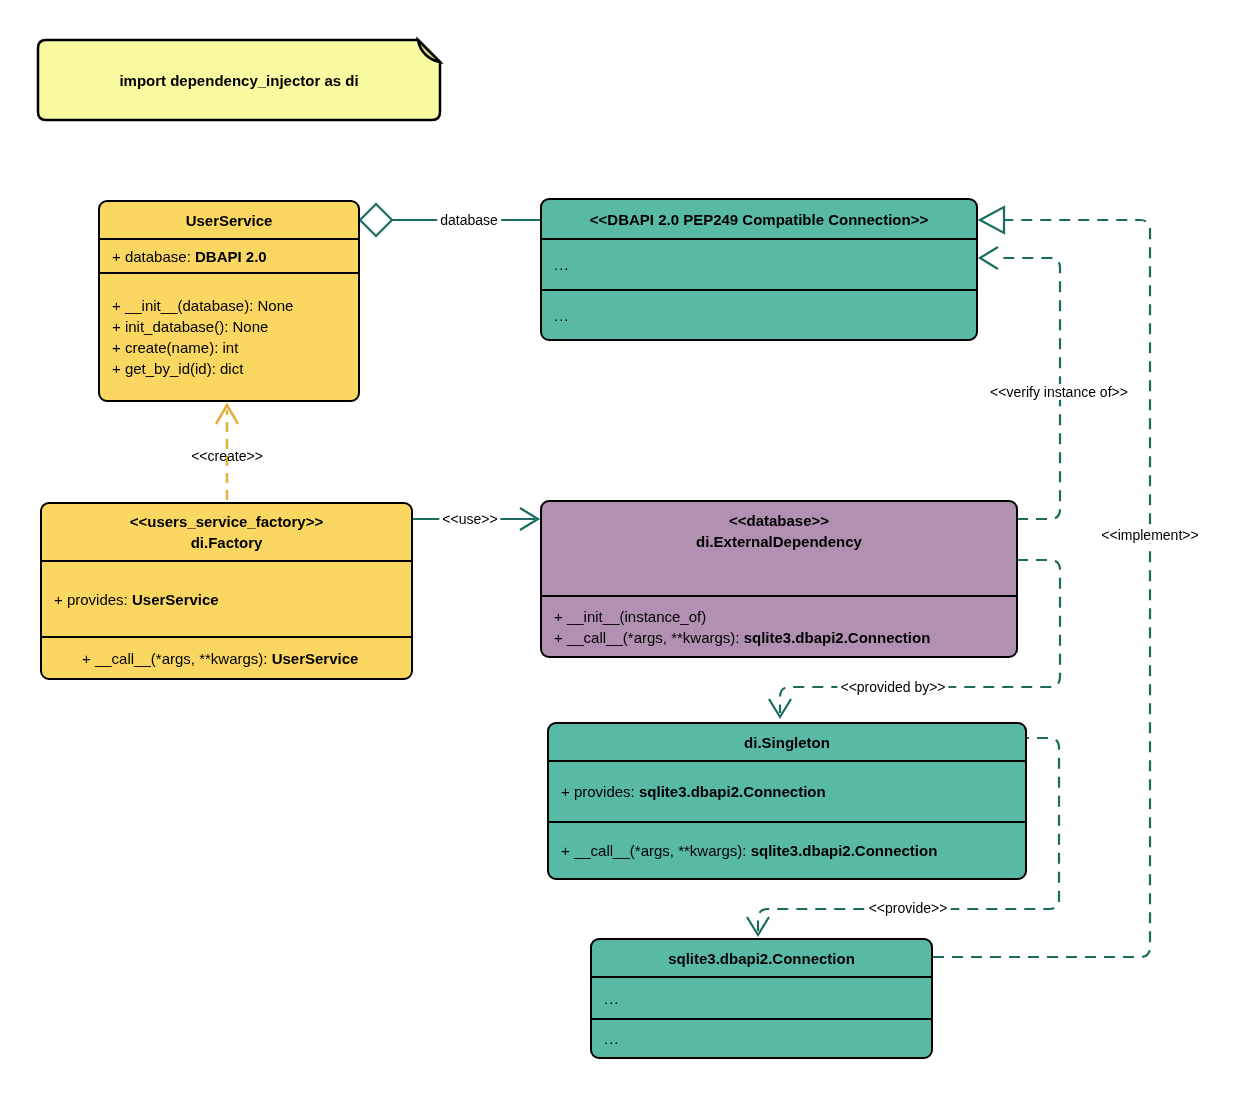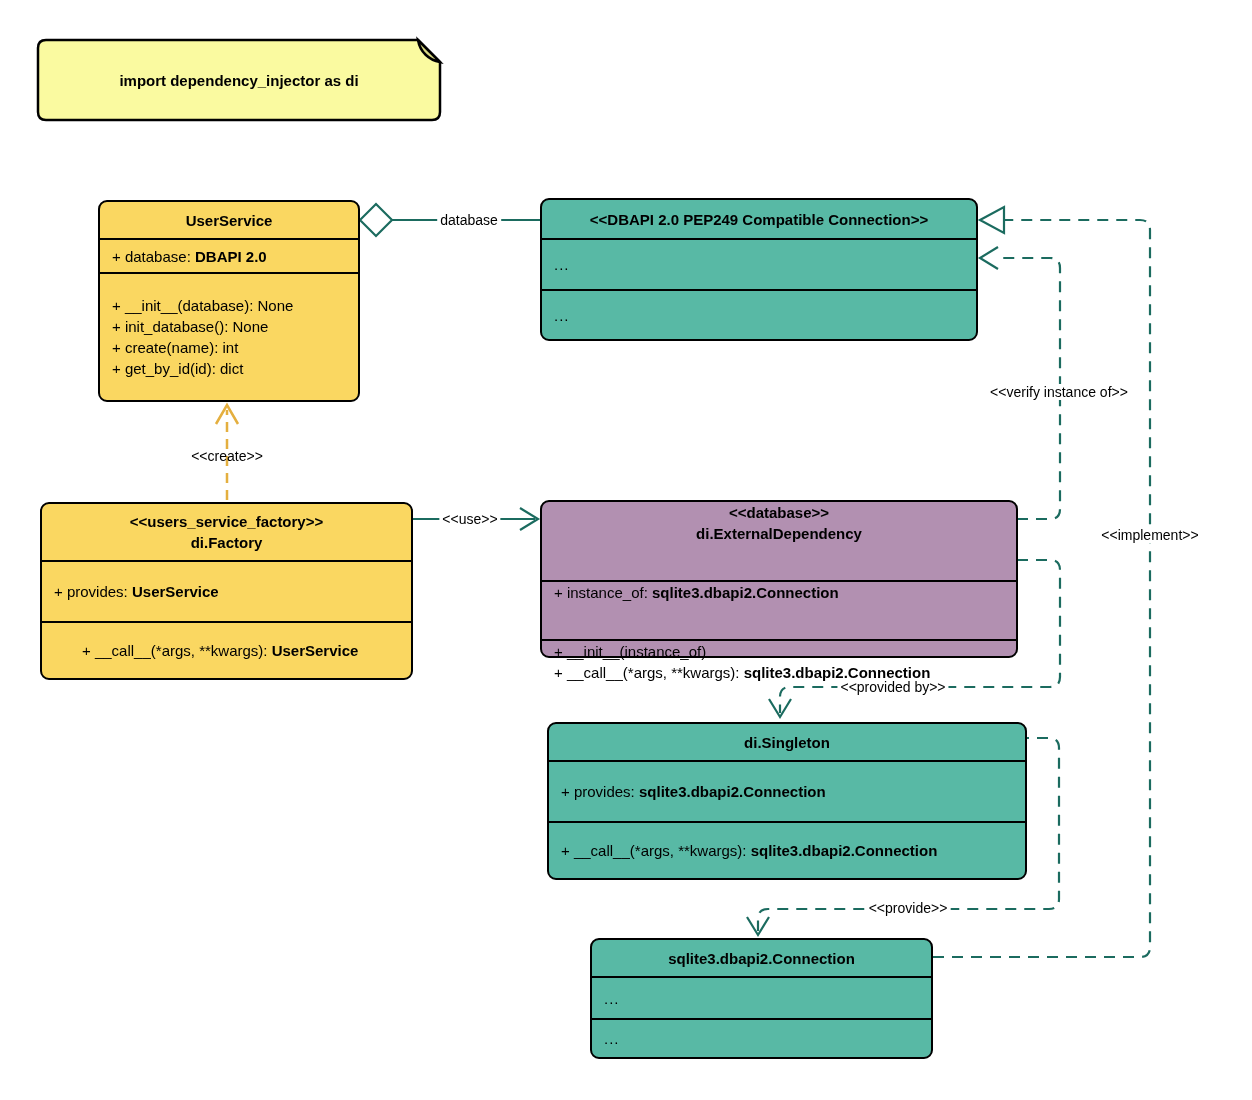--- a/index.html
+++ b/index.html
@@ -105,35 +105,32 @@
     <div class="uml-row uml-title" style="height:38px;">&lt;&lt;DBAPI 2.0 PEP249 Compatible Connection&gt;&gt;</div>
     <div class="uml-row member dots" style="height:51px;">...</div>
     <div class="uml-row member dots" style="flex:1;">...</div>
   </div>
 
   <div class="uml-box fill-yellow" style="left:40px;top:502px;width:373px;height:178px;">
     <div class="uml-row uml-title" style="height:56px;">
       <div>&lt;&lt;users_service_factory&gt;&gt;</div>
       <div>di.Factory</div>
     </div>
-    <div class="uml-row member" style="height:61px;">
+    <div class="uml-row member" style="height:76px;">
       <div><span>+ provides: </span><b>UserService</b></div>
     </div>
     <div class="uml-row member" style="flex:1;padding-left:40px;">
       <div><span>+ __call__(*args, **kwargs): </span><b>UserService</b></div>
     </div>
   </div>
 
   <div class="uml-box fill-purple" style="left:540px;top:500px;width:478px;height:158px;gap:36px;">
     <div class="uml-row uml-title" style="height:57px;">
       <div>&lt;&lt;database&gt;&gt;</div>
       <div>di.ExternalDependency</div>
-    </div>
-    <div class="uml-row member" style="height:41px;">
-      <div><span>+ instance_of: </span><b>sqlite3.dbapi2.Connection</b></div>
     </div>
     <div class="uml-row member" style="flex:1;">
       <div>+ __init__(instance_of)</div>
       <div><span>+ __call__(*args, **kwargs): </span><b>sqlite3.dbapi2.Connection</b></div>
     </div>
   </div>
 
   <div class="uml-box fill-teal" style="left:547px;top:722px;width:480px;height:158px;">
     <div class="uml-row uml-title" style="height:36px;">di.Singleton</div>
     <div class="uml-row member" style="height:61px;">

